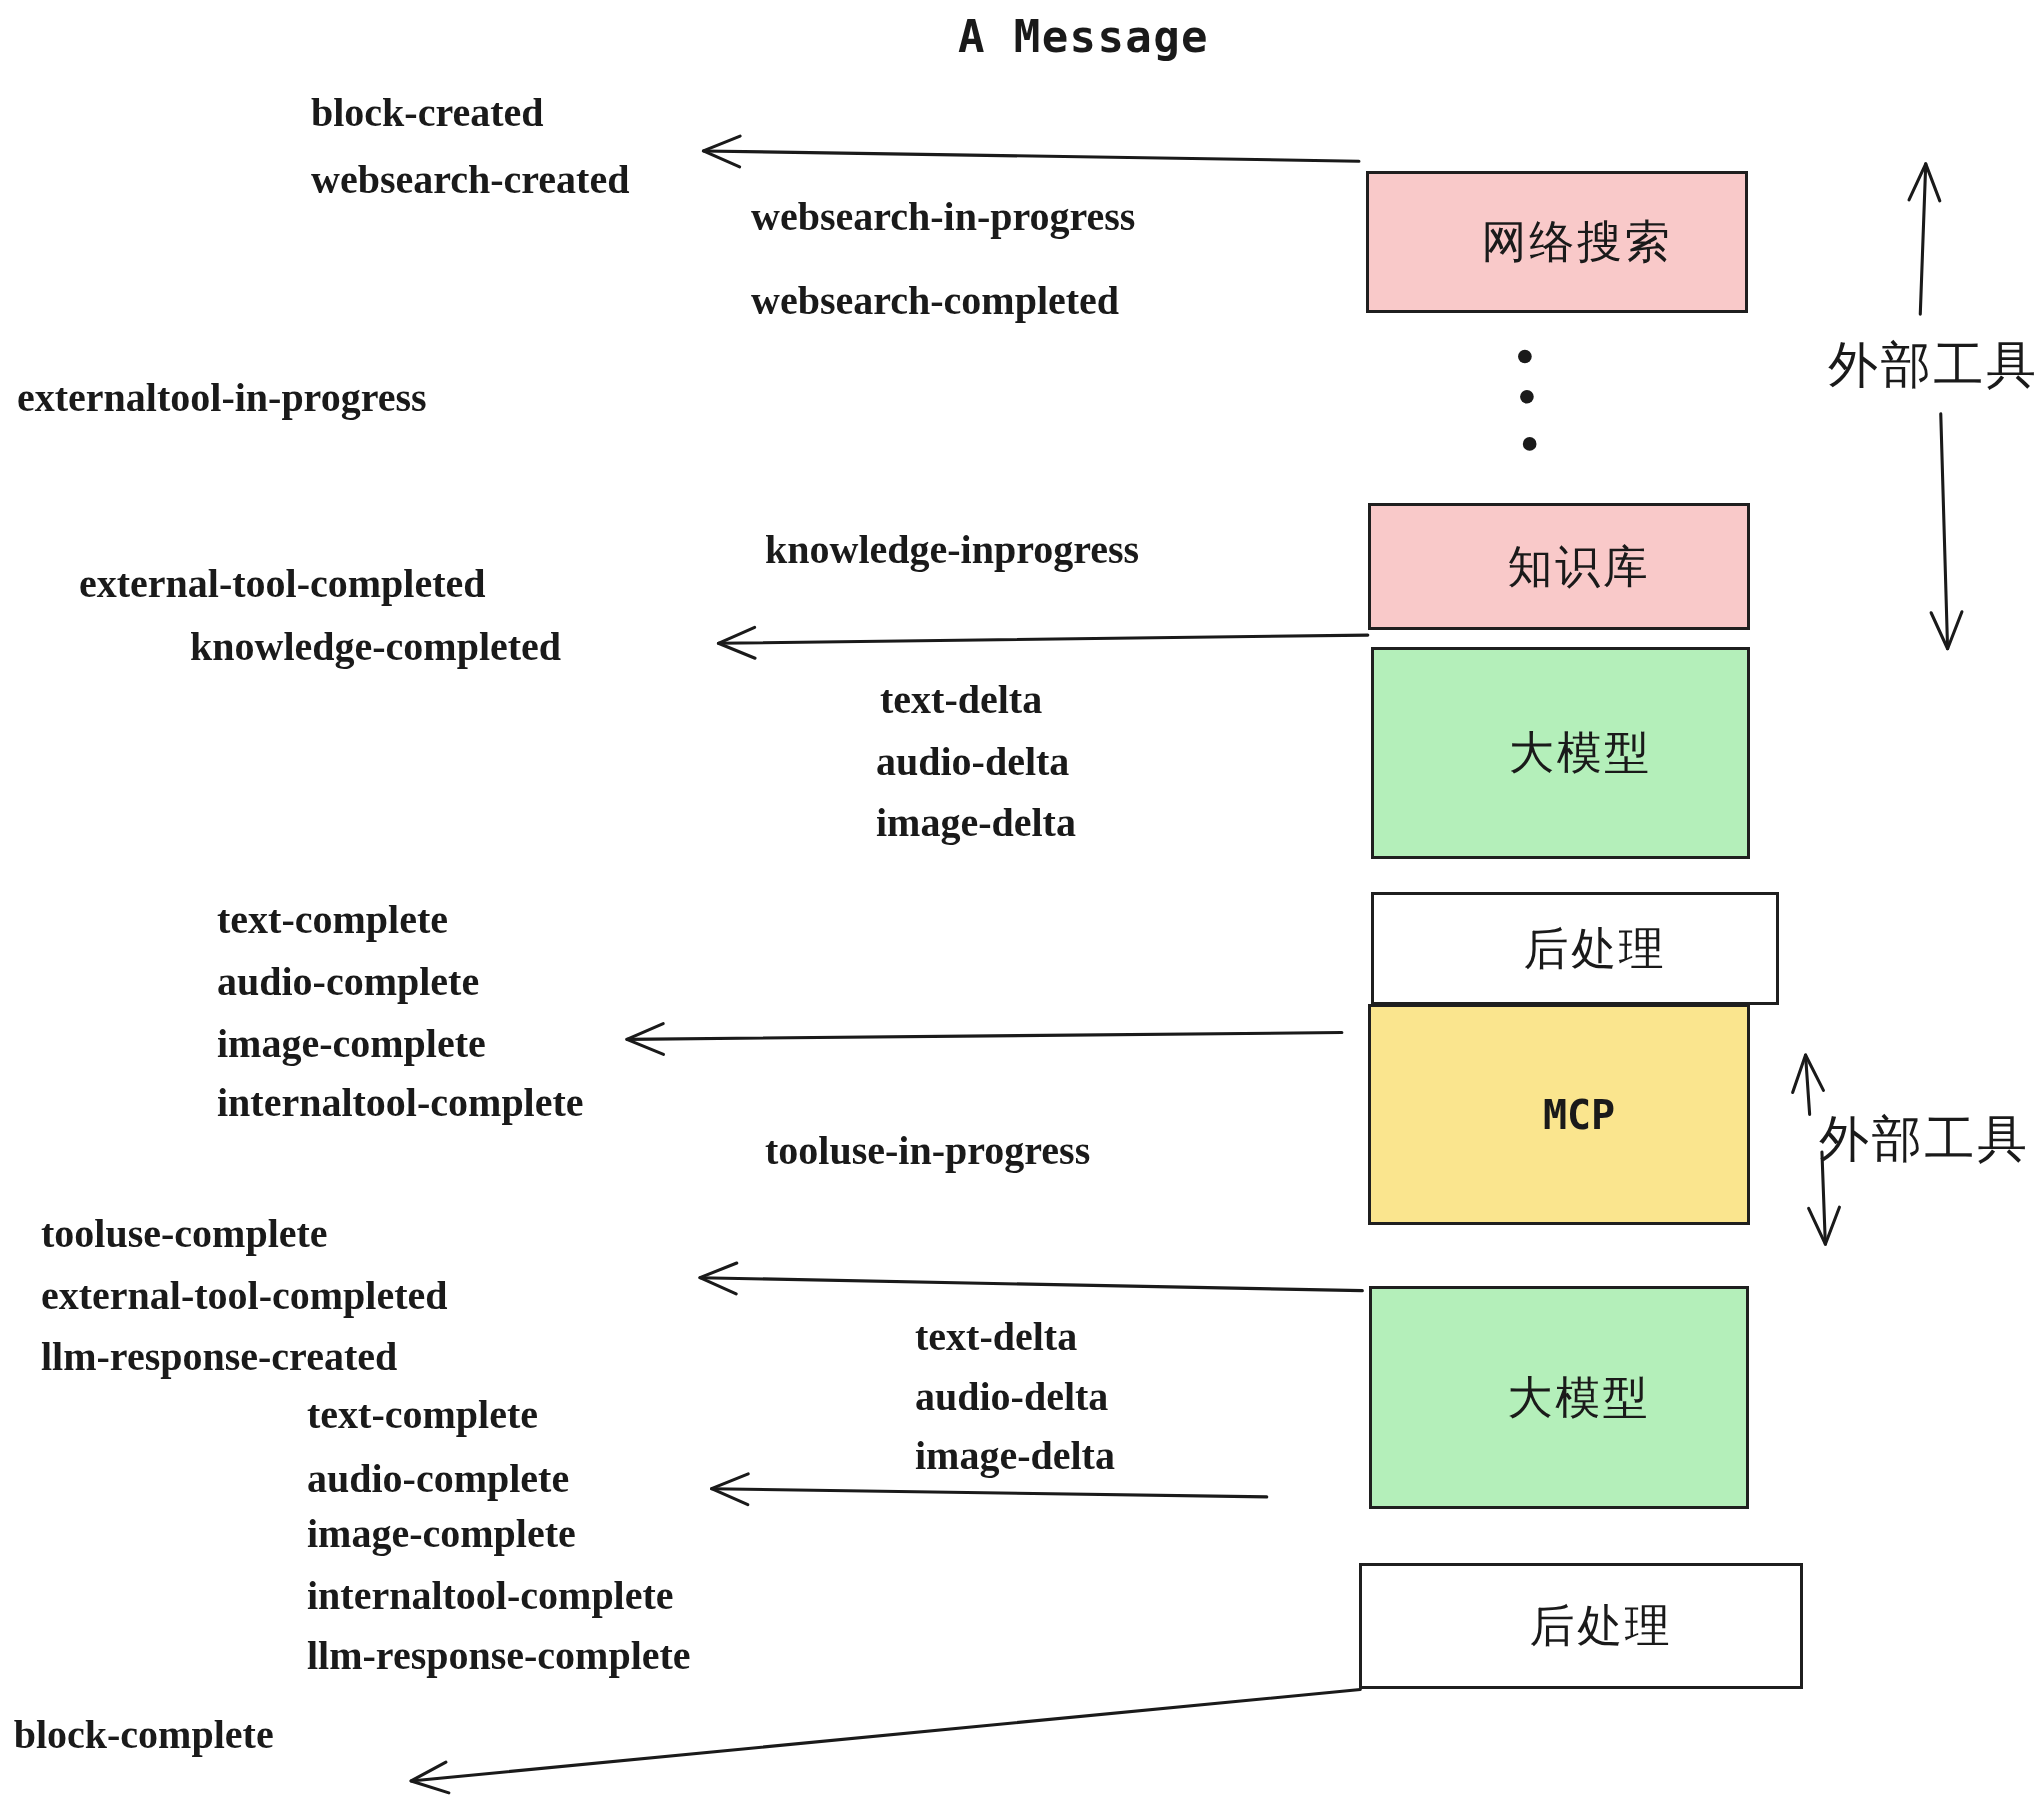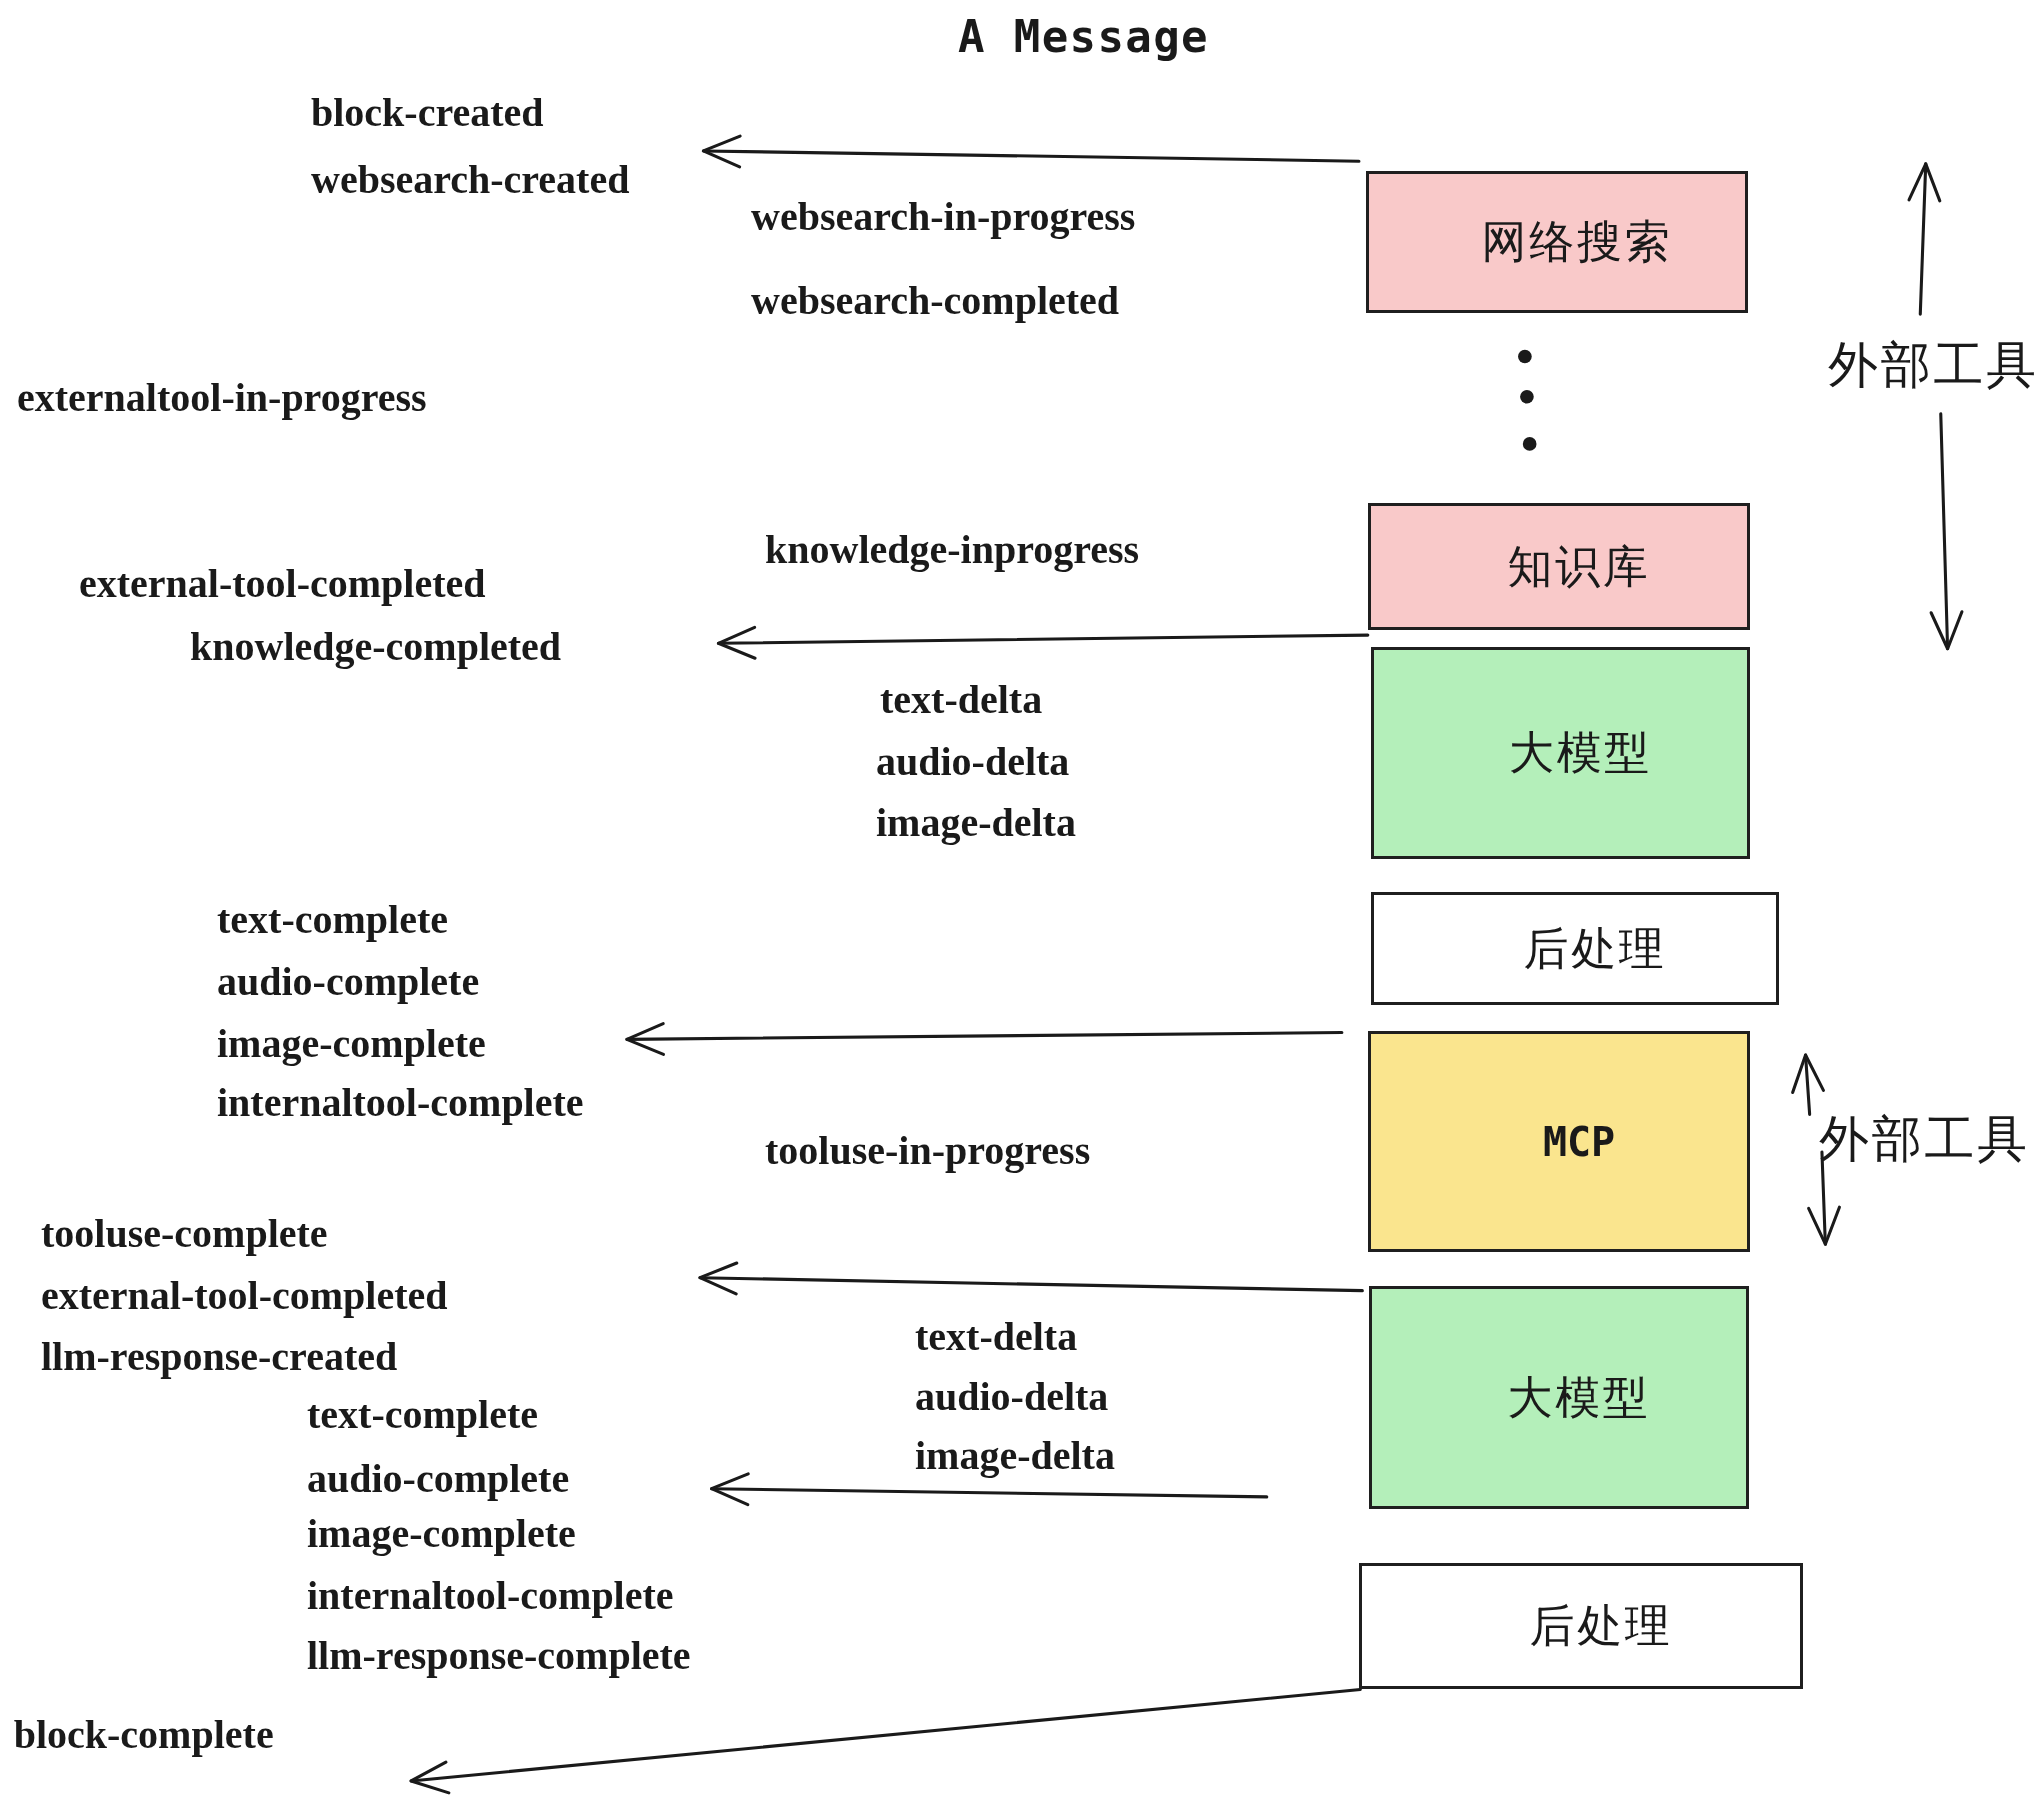--- a/index.html
+++ b/index.html
@@ -35,21 +35,21 @@
     font-size:45px;font-weight:500;letter-spacing:2.7px;
     white-space:nowrap;
   }
   .box .hand{
     font-size:40px;font-weight:bold;white-space:nowrap;
   }
   .b-websearch{left:1366px;top:171px;width:382px;height:142px;}
   .b-knowledge{left:1368px;top:503px;width:382px;height:127px;}
   .b-llm1{left:1371px;top:647px;width:379px;height:212px;}
   .b-post1{left:1371px;top:892px;width:408px;height:113px;}
-  .b-mcp{left:1368px;top:1031px;width:382px;height:221px;}
+  .b-mcp{left:1368px;top:1004px;width:382px;height:221px;}
   .b-llm2{left:1369px;top:1286px;width:380px;height:223px;}
   .b-post2{left:1359px;top:1563px;width:444px;height:126px;}
   .annot{
     position:absolute;
     font-family:"Liberation Sans", sans-serif;
     font-size:50px;font-weight:500;letter-spacing:2.7px;
     white-space:nowrap;
   }
   .a1{left:1828px;top:332px;}
   .a2{left:1819px;top:1106px;}

